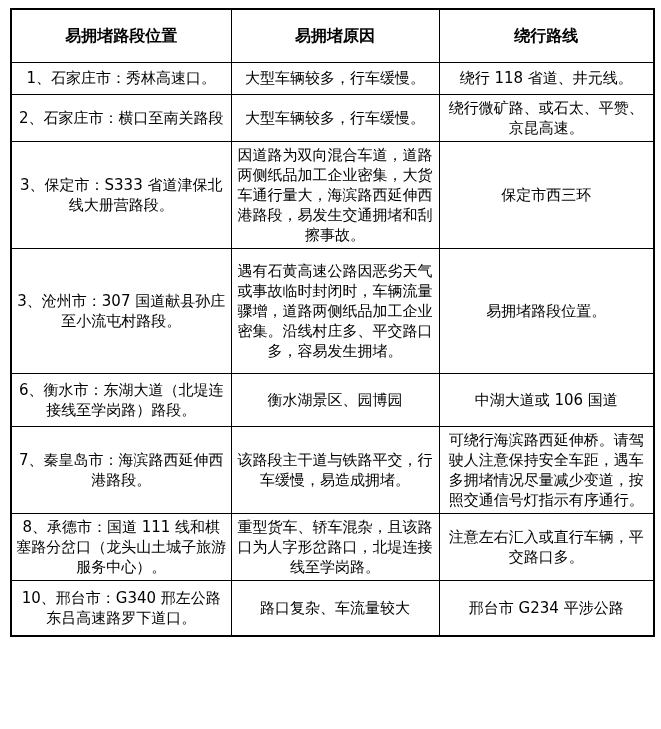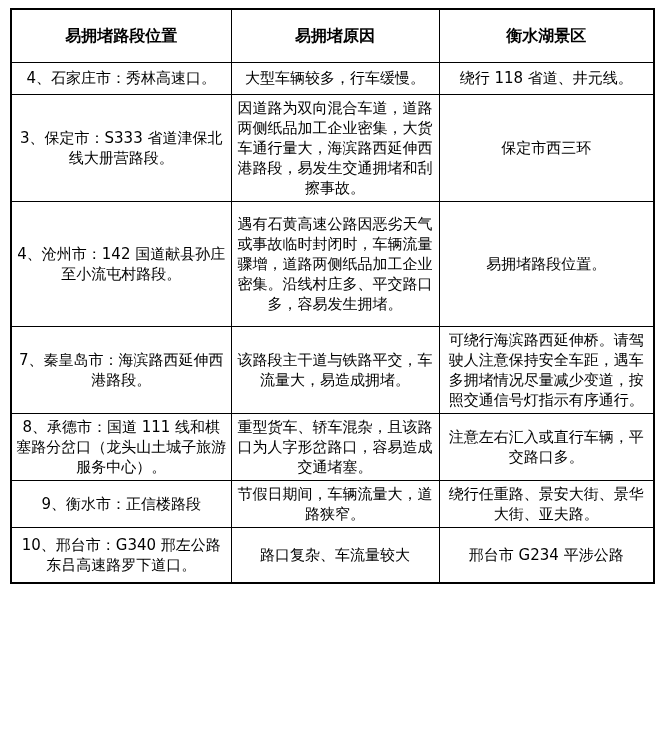--- a/index.html
+++ b/index.html
@@ -63,53 +63,58 @@
   <table class="congestion-table">
     <colgroup>
       <col class="c1">
       <col class="c2">
       <col class="c3">
     </colgroup>
     <thead>
       <tr class="hdr">
         <th>易拥堵路段位置</th>
         <th>易拥堵原因</th>
-        <th>衡水湖景区</th>
+        <th>绕行路线</th>
       </tr>
     </thead>
     <tbody>
       <tr class="r1">
-        <td>4、石家庄市：秀林高速口。</td>
+        <td>1、石家庄市：秀林高速口。</td>
         <td>大型车辆较多，行车缓慢。</td>
         <td>绕行 118 省道、井元线。</td>
+      </tr>
+      <tr class="r2">
+        <td>2、石家庄市：横口至南关路段</td>
+        <td>大型车辆较多，行车缓慢。</td>
+        <td>绕行微矿路、或石太、平赞、京昆高速。</td>
       </tr>
       <tr class="r3">
         <td>3、保定市：S333 省道津保北线大册营路段。</td>
         <td>因道路为双向混合车道，道路两侧纸品加工企业密集，大货车通行量大，海滨路西延伸西港路段，易发生交通拥堵和刮擦事故。</td>
         <td>保定市西三环</td>
       </tr>
       <tr class="r4">
-        <td>4、沧州市：142 国道献县孙庄至小流屯村路段。</td>
+        <td>3、沧州市：307 国道献县孙庄至小流屯村路段。</td>
         <td>遇有石黄高速公路因恶劣天气或事故临时封闭时，车辆流量骤增，道路两侧纸品加工企业密集。沿线村庄多、平交路口多，容易发生拥堵。</td>
         <td>易拥堵路段位置。</td>
       </tr>
+      <tr class="r6">
+        <td>6、衡水市：东湖大道（北堤连接线至学岗路）路段。</td>
+        <td>衡水湖景区、园博园</td>
+        <td>中湖大道或 106 国道</td>
+      </tr>
       <tr class="r7">
         <td>7、秦皇岛市：海滨路西延伸西港路段。</td>
-        <td>该路段主干道与铁路平交，车流量大，易造成拥堵。</td>
+        <td>该路段主干道与铁路平交，行车缓慢，易造成拥堵。</td>
         <td>可绕行海滨路西延伸桥。请驾驶人注意保持安全车距，遇车多拥堵情况尽量减少变道，按照交通信号灯指示有序通行。</td>
       </tr>
       <tr class="r8">
         <td>8、承德市：国道 111 线和棋塞路分岔口（龙头山土城子旅游服务中心）。</td>
-        <td>重型货车、轿车混杂，且该路口为人字形岔路口，容易造成交通堵塞。</td>
+        <td>重型货车、轿车混杂，且该路口为人字形岔路口，北堤连接线至学岗路。</td>
         <td>注意左右汇入或直行车辆，平交路口多。</td>
-      </tr>
-      <tr class="r9">
-        <td>9、衡水市：正信楼路段</td>
-        <td>节假日期间，车辆流量大，道路狭窄。</td>
-        <td>绕行任重路、景安大街、景华大街、亚夫路。</td>
       </tr>
       <tr class="r10">
         <td>10、邢台市：G340 邢左公路东吕高速路罗下道口。</td>
         <td>路口复杂、车流量较大</td>
         <td>邢台市 G234 平涉公路</td>
       </tr>
     </tbody>
   </table>
 </div>
 

